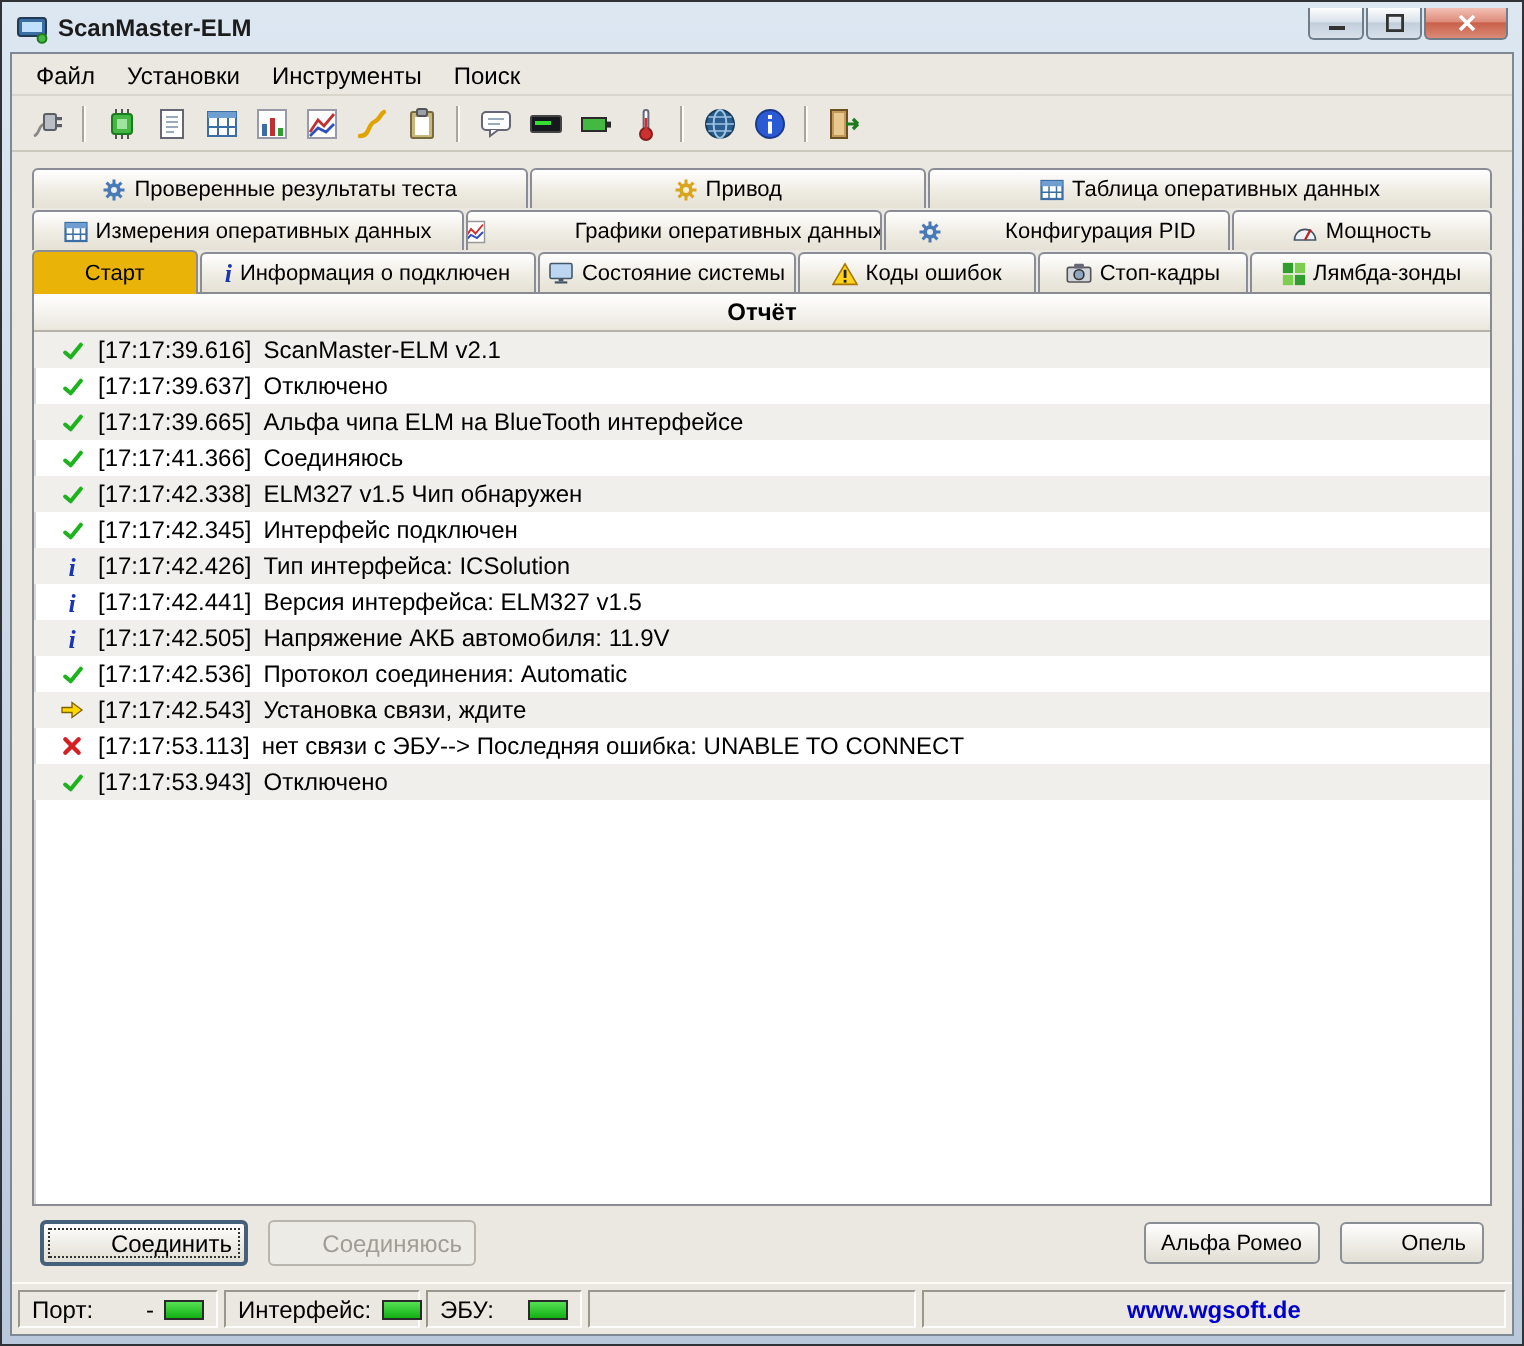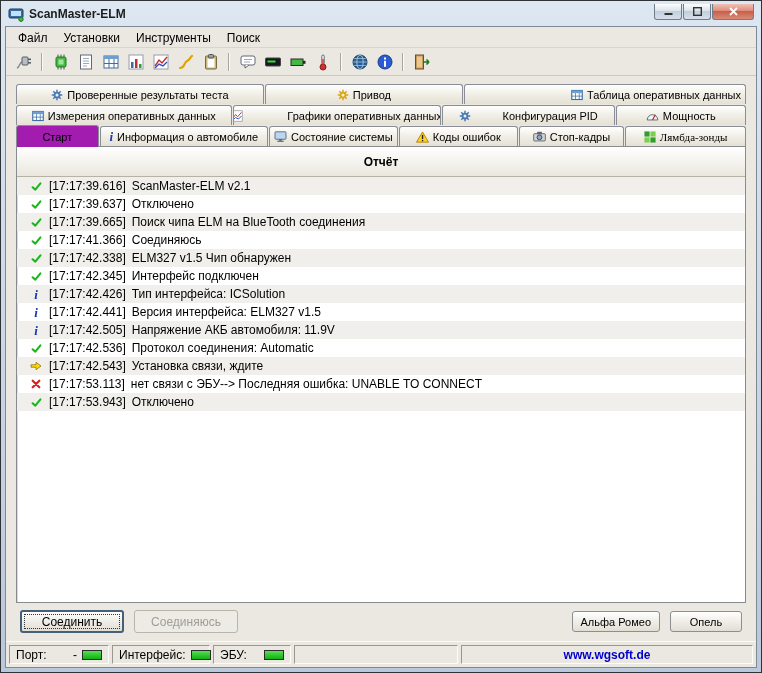--- a/index.html
+++ b/index.html
@@ -22,41 +22,41 @@
   .toolbar{height:28px;display:flex;align-items:center;padding:2px 6px;gap:2px;border-bottom:1px solid #ccc8be;}
   .tool{width:23px;height:23px;display:flex;align-items:center;justify-content:center;border:1px solid transparent;border-radius:2px;cursor:pointer;}
   .tsep{width:2px;height:18px;border-left:1px solid #aaa69b;border-right:1px solid #fbfaf7;margin:0 4px;}
   
   .main{flex:1;min-height:0;display:flex;flex-direction:column;padding:7px 10px 0;}
   .tab-row{display:flex;height:21px;align-items:flex-end;gap:1px;}
   .tab{height:20px;display:flex;align-items:center;justify-content:center;gap:4px;
     border:1px solid #8a8d96;border-bottom:none;border-radius:3px 3px 0 0;
     background:linear-gradient(#ffffff,#efece3 55%,#e5e1d5);font-size:11px;padding:0 4px;
     overflow:hidden;white-space:nowrap;cursor:pointer;flex:1 1 0;}
-  .r1 .tab:nth-child(1){flex-grow:250;} .r1 .tab:nth-child(2){flex-grow:198;} .r1 .tab:nth-child(3){flex-grow:286;justify-content:flex-end;}
+  .r1 .tab:nth-child(1){flex-grow:250;} .r1 .tab:nth-child(2){flex-grow:198;} .r1 .tab:nth-child(3){flex-grow:286;}
   .r2 .tab:nth-child(1){flex-grow:222;} .r2 .tab:nth-child(2){flex-grow:214;gap:44px;} .r2 .tab:nth-child(3){flex-grow:176;gap:32px;} .r2 .tab:nth-child(4){flex-grow:130;}
   .r3 .tab:nth-child(1){flex-grow:80;} .r3 .tab:nth-child(2){flex-grow:174;} .r3 .tab:nth-child(3){flex-grow:131;}
-  .r3 .tab:nth-child(4){flex-grow:120;} .r3 .tab:nth-child(5){flex-grow:105;} .r3 .tab:nth-child(6){flex-grow:122;font-family:Liberation Serif, serif;}
-  .tab.active{height:22px;background:#a21caf;position:relative;z-index:3;margin-bottom:-1px;}
+  .r3 .tab:nth-child(4){flex-grow:120;} .r3 .tab:nth-child(5){flex-grow:105;} .r3 .tab:nth-child(6){flex-grow:122;}
+  .tab.active{height:22px;background:#eab308;position:relative;z-index:3;margin-bottom:-1px;}
   .tico{display:flex;align-items:center;}
   .content-panel{flex:1;min-height:0;border:1px solid #888b90;background:#fff;position:relative;z-index:1;
     display:flex;flex-direction:column;box-shadow:inset 1px 1px 0 #d8d8d8;}
-  .report-header{height:30px;display:flex;align-items:center;justify-content:center;font-weight:bold;
+  .report-header{height:19px;display:flex;align-items:center;justify-content:center;font-weight:bold;
     background:linear-gradient(#ffffff,#eae7dd);border-bottom:1px solid #b6b2a6;text-align:center;}
   .log{flex:1;overflow:hidden;}
   .log-row{display:flex;align-items:center;height:18px;padding-left:10px;cursor:default;}
   .log-row:nth-child(odd){background:#f0efeb;}
   .li-icon{width:18px;display:flex;align-items:center;justify-content:center;margin-right:4px;flex:none;}
   .li-time{margin-right:6px;white-space:nowrap;}
   .li-text{white-space:nowrap;}
   .ii{font-family:"Liberation Serif",serif;font-weight:bold;font-style:italic;color:#1a35b0;font-size:13px;line-height:1;}
   
   .button-row{height:38px;display:flex;align-items:center;gap:10px;padding:7px 4px 8px;}
   .btn{height:23px;min-width:104px;border:1px solid #8b8e92;border-radius:3px;font-family:inherit;font-size:12px;
-    background:linear-gradient(#ffffff,#f1efe9 45%,#e1ded4);cursor:pointer;}
+    background:linear-gradient(#ffffff,#f1efe9 45%,#e1ded4);cursor:pointer;text-align:right;}
   .btn.focused{border:2px solid #44607a;outline:1px dotted #333;outline-offset:-5px;}
   .btn:disabled{color:#a09d97;background:#edebe5;border-color:#b8b5ad;cursor:default;}
   .btn.small{min-width:72px;height:21px;font-size:11px;padding:0 8px;}
   .spacer{flex:1;}
   
   .statusbar{height:26px;display:flex;align-items:stretch;gap:3px;padding:3px 3px 3px;border-top:1px solid #fbfaf7;}
   .cell{border:1px solid;border-color:#9a978c #fcfcfa #fcfcfa #9a978c;display:flex;align-items:center;padding:0 6px;gap:5px;}
   .cell-port{width:100px;} .cell-iface{width:98px;} .cell-ecu{width:78px;}
   .cell-fill{flex:1;} .cell-site{width:292px;justify-content:center;}
   .led{width:20px;height:10px;background:linear-gradient(#55e055,#12b012);border:1px solid #2a2a2a;flex:none;}
@@ -311,21 +311,21 @@
           <span>Мощность</span>
         </div>
       </div>
 
       <div class="tab-row r3">
         <div class="tab active">
           <span>Старт</span>
         </div>
         <div class="tab">
           <span class="tico ii">i</span>
-          <span>Информация о автомобиле</span>
+          <span>Информация о подключен</span>
         </div>
         <div class="tab">
           <span class="tico">
               <svg width="13" height="11" viewBox="0 0 16 14">
                 <rect x="1" y="1" width="14" height="9.5" rx="1" fill="#bcd6f2" stroke="#456"></rect>
                 <rect x="6.5" y="10.5" width="3" height="1.8" fill="#456"></rect>
                 <rect x="4" y="12.3" width="8" height="1.4" fill="#456"></rect>
               </svg>
             </span>
           <span>Состояние системы</span>
@@ -385,21 +385,21 @@
             <span class="li-time">[17:17:39.637]</span>
             <span class="li-text">Отключено</span>
           </div>
           <div class="log-row">
             <span class="li-icon">
                 <svg width="11" height="11" viewBox="0 0 14 14">
                   <path d="M2 8 L5.5 11 L12 3" fill="none" stroke="#1db31d" stroke-width="2.6" stroke-linecap="round" stroke-linejoin="round"></path>
                 </svg>
               </span>
             <span class="li-time">[17:17:39.665]</span>
-            <span class="li-text">Поиск чипа ELM на BlueTooth соединения</span>
+            <span class="li-text">Альфа чипа ELM на BlueTooth интерфейсе</span>
           </div>
           <div class="log-row">
             <span class="li-icon">
                 <svg width="11" height="11" viewBox="0 0 14 14">
                   <path d="M2 8 L5.5 11 L12 3" fill="none" stroke="#1db31d" stroke-width="2.6" stroke-linecap="round" stroke-linejoin="round"></path>
                 </svg>
               </span>
             <span class="li-time">[17:17:41.366]</span>
             <span class="li-text">Соединяюсь</span>
           </div>

